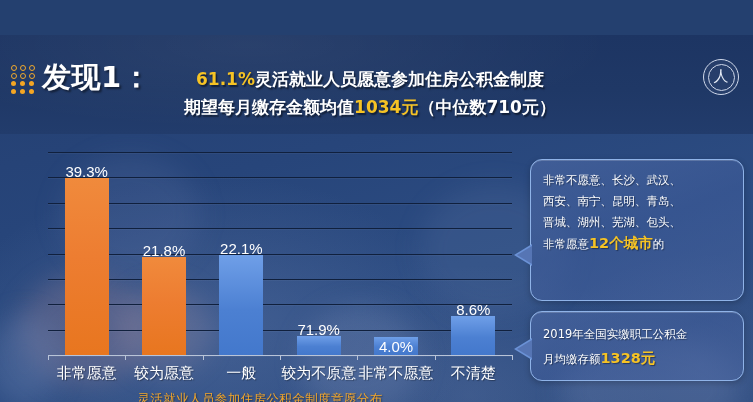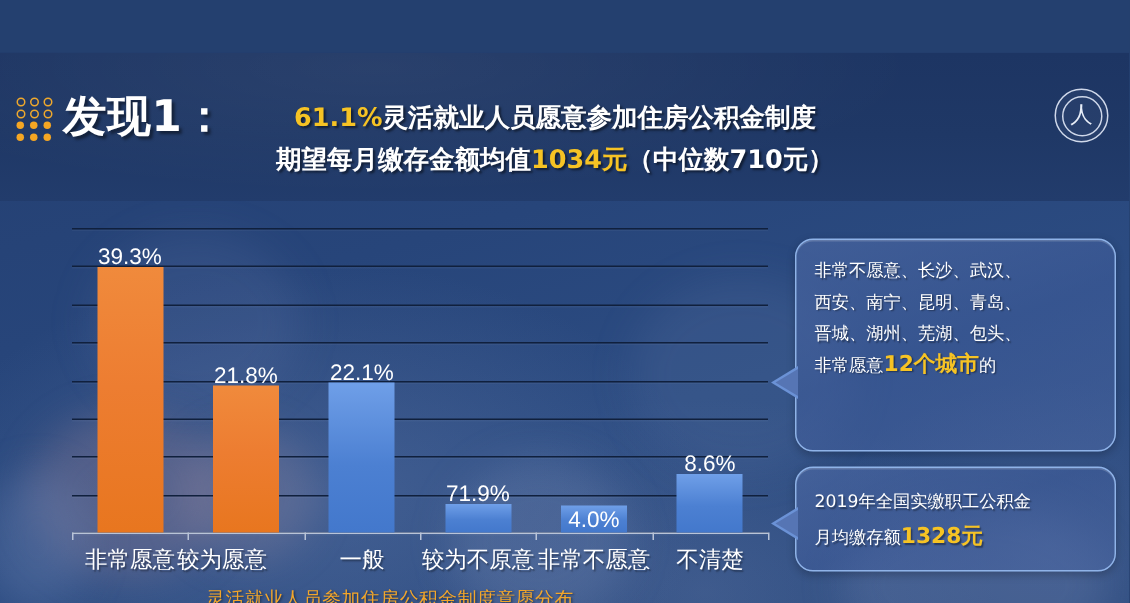--- a/index.html
+++ b/index.html
@@ -258,21 +258,21 @@
         <div class="bar-label" style="left: 211.333px; width: 60px; top: 106px;">22.1%</div>
         <div class="bar blue" style="left: 296.667px; width: 44px; height: 19px; position: absolute; top: 202px;"></div>
         <div class="bar-label" style="left: 288.667px; width: 60px; top: 187px;">71.9%</div>
         <div class="bar blue" style="left: 374px; width: 44px; height: 18px; position: absolute; top: 203px;"></div>
         <div class="bar-label" style="left: 366px; width: 60px; top: 204px;">4.0%</div>
         <div class="bar blue" style="left: 451.333px; width: 44px; height: 39px; position: absolute; top: 182px;"></div>
         <div class="bar-label" style="left: 443.333px; width: 60px; top: 167px;">8.6%</div>
       </div>
     <div id="cats">
         <div class="cat-label" style="left: 44.6667px; width: 84px;">非常愿意</div>
-        <div class="cat-label" style="left: 106px; width: 84px;">较为愿意</div>
+        <div class="cat-label" style="left: 122px; width: 84px;">较为愿意</div>
         <div class="cat-label" style="left: 199.333px; width: 84px;">一般</div>
         <div class="cat-label" style="left: 276.667px; width: 84px;">较为不原意</div>
         <div class="cat-label" style="left: 354px; width: 84px;">非常不愿意</div>
         <div class="cat-label" style="left: 431.333px; width: 84px;">不清楚</div>
       </div>
   </div>
 
   <div class="chart-caption">灵活就业人员参加住房公积金制度意愿分布</div>
 
   <div class="callout callout-1">

